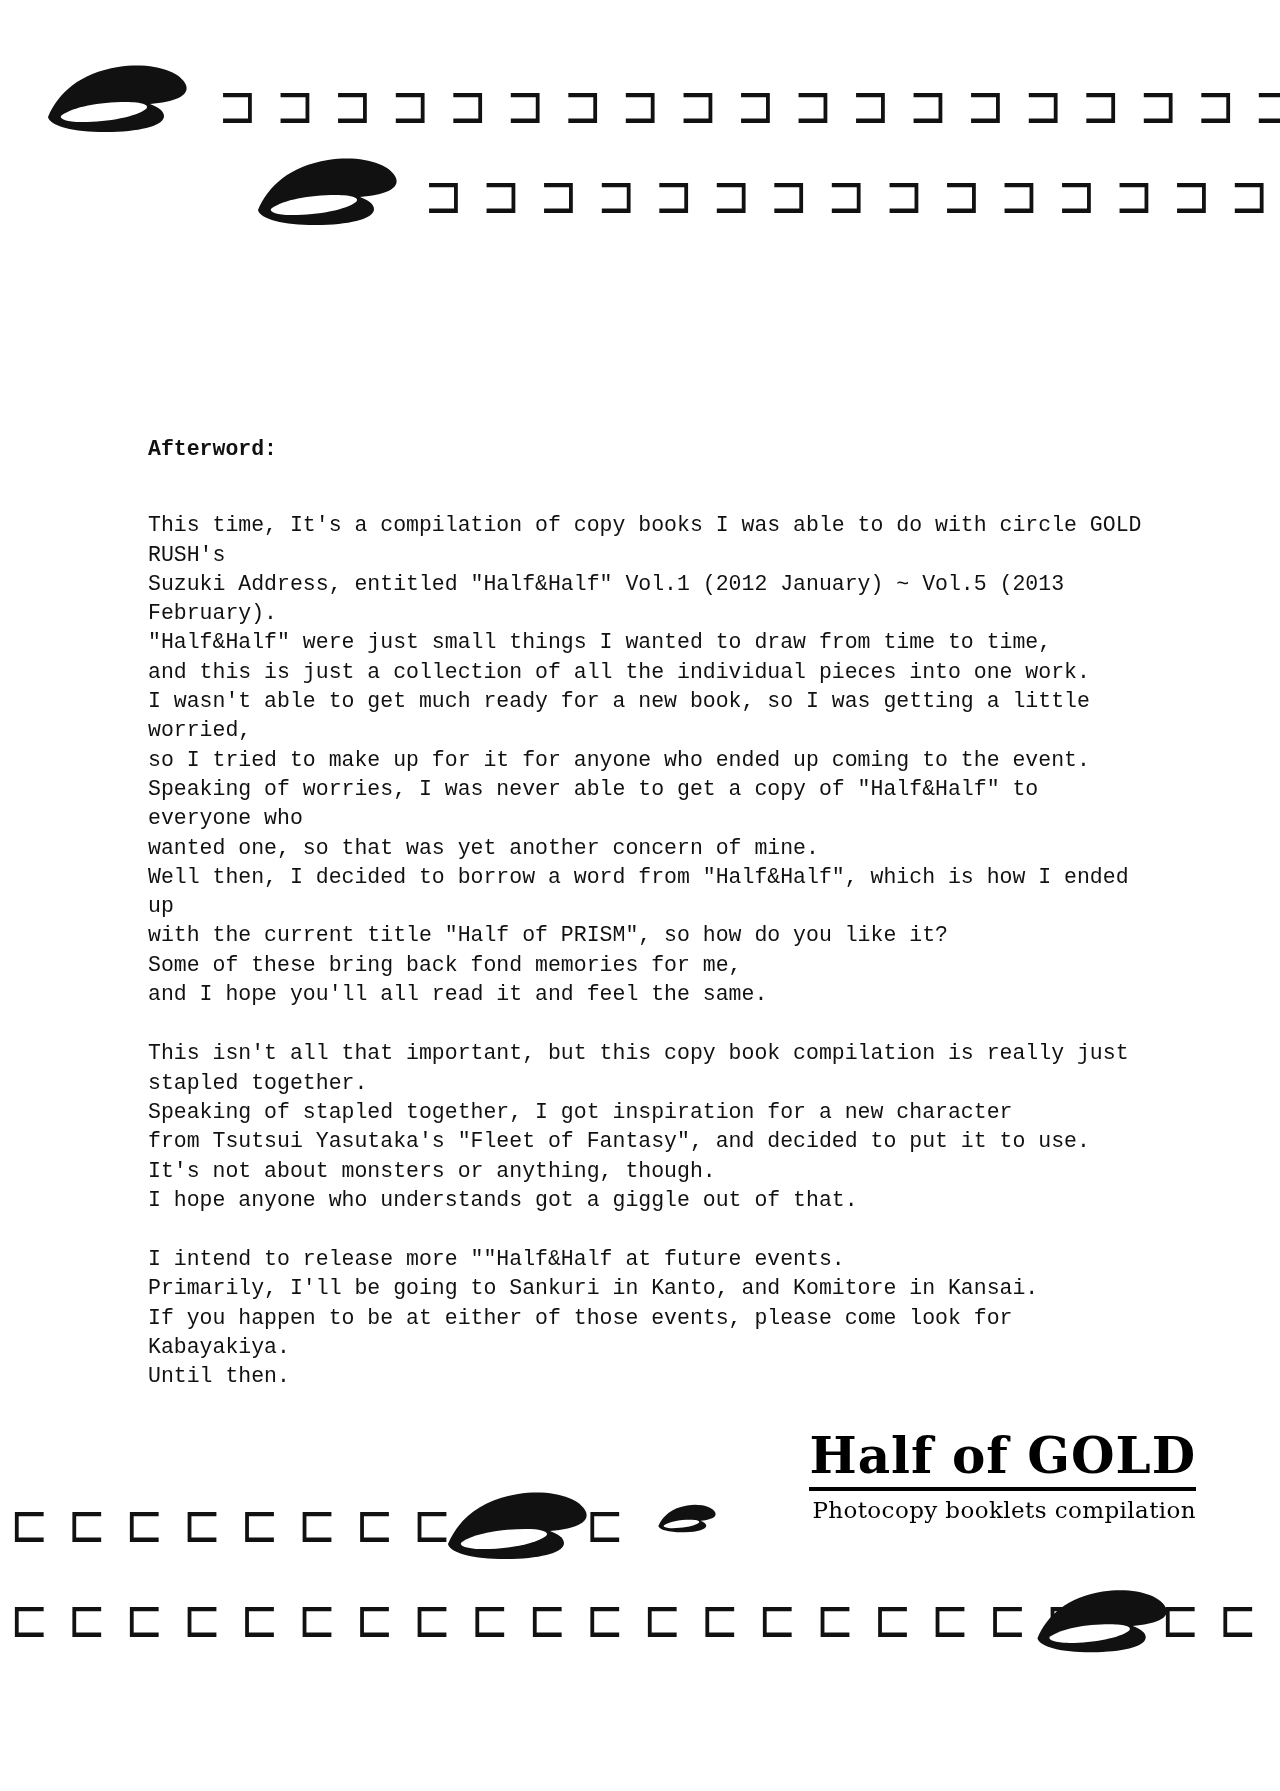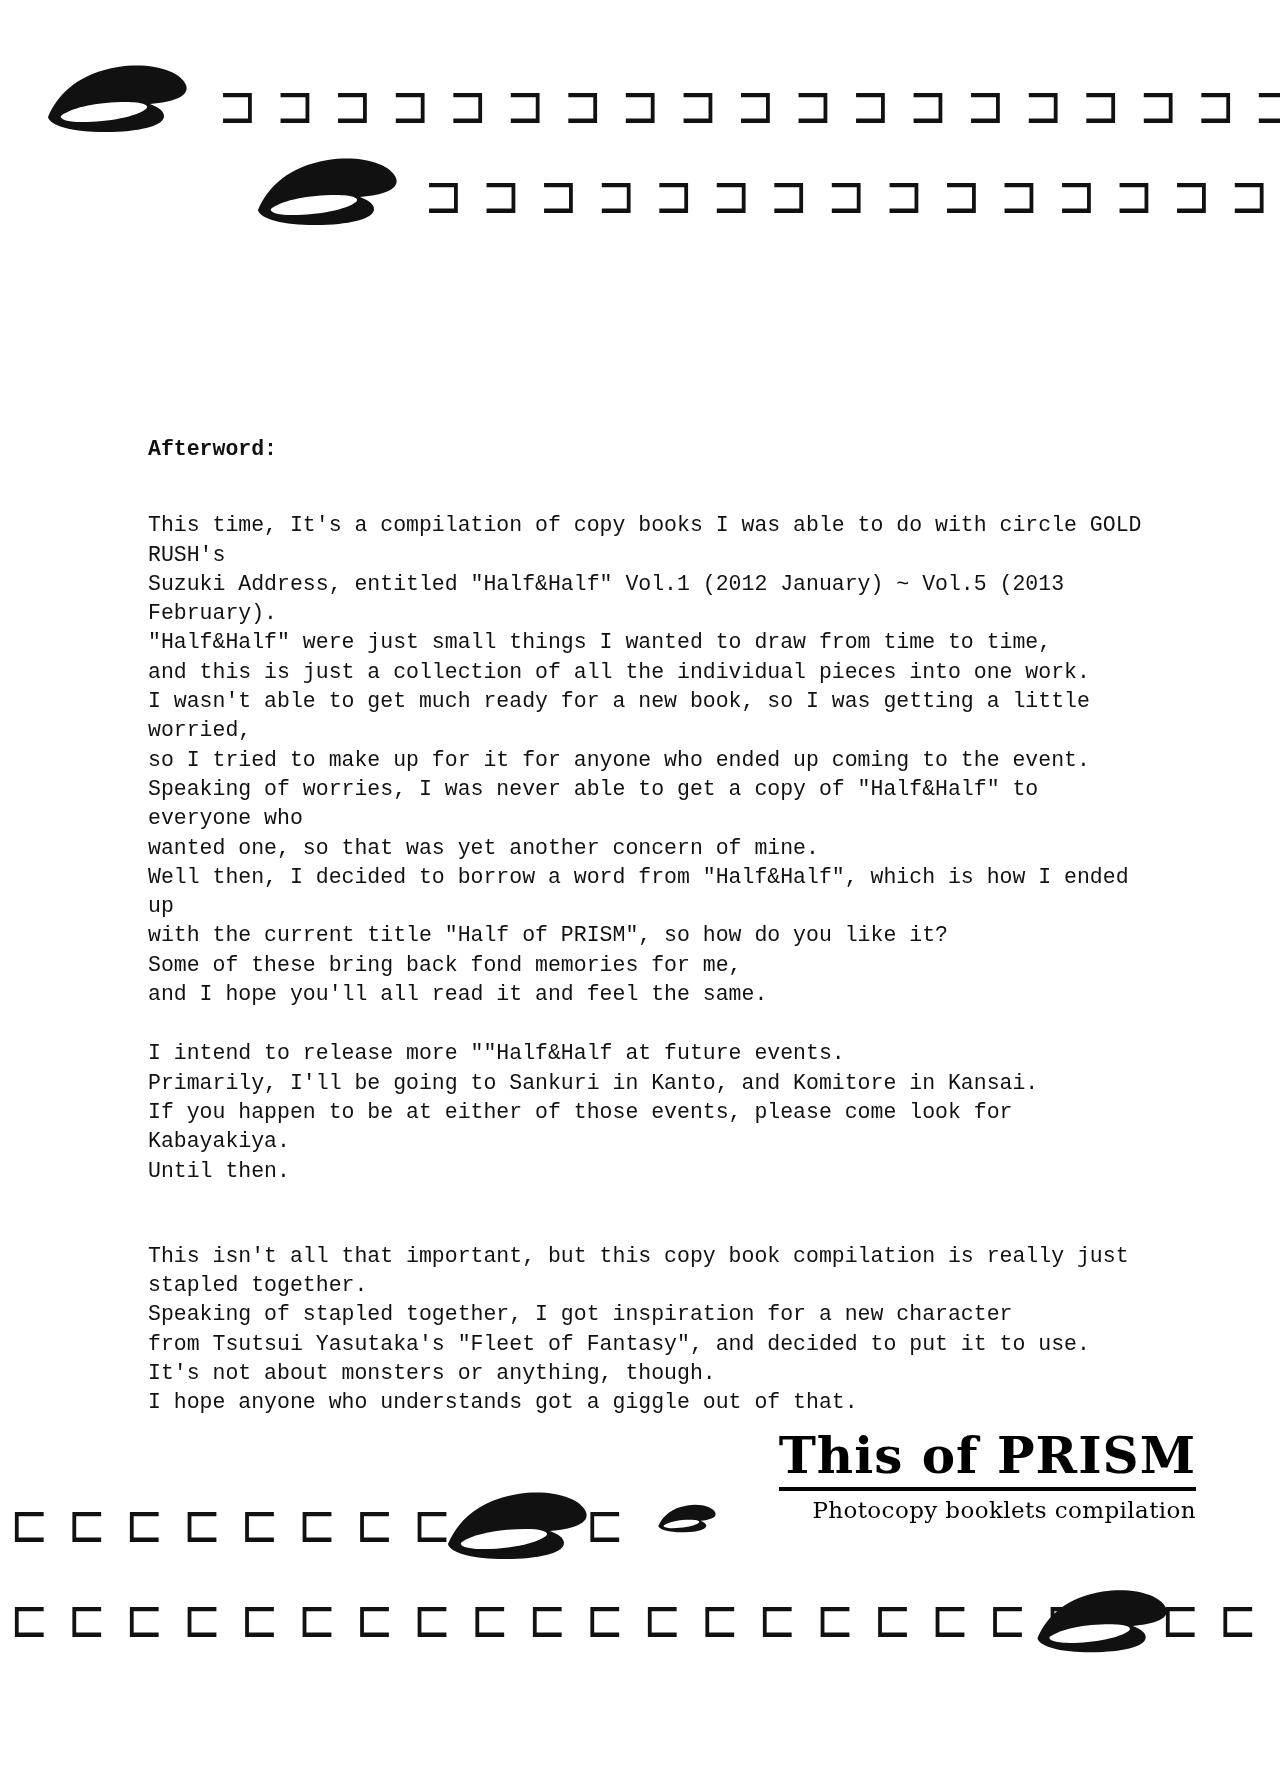--- a/index.html
+++ b/index.html
@@ -212,32 +212,32 @@
 "Half&amp;Half" were just small things I wanted to draw from time to time,
 and this is just a collection of all the individual pieces into one work.
 I wasn't able to get much ready for a new book, so I was getting a little worried,
 so I tried to make up for it for anyone who ended up coming to the event.
 Speaking of worries, I was never able to get a copy of "Half&amp;Half" to everyone who
 wanted one, so that was yet another concern of mine.
 Well then, I decided to borrow a word from "Half&amp;Half", which is how I ended up
 with the current title "Half of PRISM", so how do you like it?
 Some of these bring back fond memories for me,
 and I hope you'll all read it and feel the same.</p>
-  <p class="para gap-large">I intend to release more ""Half&amp;Half at future events.
-Primarily, I'll be going to Sankuri in Kanto, and Komitore in Kansai.
-If you happen to be at either of those events, please come look for Kabayakiya.
-Until then.</p>
   <p class="para">This isn't all that important, but this copy book compilation is really just stapled together.
 Speaking of stapled together, I got inspiration for a new character
 from Tsutsui Yasutaka's "Fleet of Fantasy", and decided to put it to use.
 It's not about monsters or anything, though.
 I hope anyone who understands got a giggle out of that.</p>
+  <p class="para gap-large">I intend to release more ""Half&amp;Half at future events.
+Primarily, I'll be going to Sankuri in Kanto, and Komitore in Kansai.
+If you happen to be at either of those events, please come look for Kabayakiya.
+Until then.</p>
 </div>
 
 <div id="logo-block">
-  <span id="logo-title">This of PRISM</span>
+  <span id="logo-title">Half of GOLD</span>
   <span id="logo-sub">Photocopy booklets compilation</span>
 </div>
 
 <svg class="stapler" id="stapler-logo-small" viewBox="0 0 150 85">
   <path d="M8 62 C18 38 40 18 78 12 C112 7 140 16 146 30 C150 41 134 47 110 49 C118 52 124 56 124 61 C124 70 104 76 72 77 C38 78 10 72 8 62 Z" fill="#111111"></path>
   <path d="M22 60 C34 52 58 47 86 47 C102 47 110 50 106 54 C96 62 64 68 36 67 C24 66 18 63 22 60 Z" fill="#ffffff"></path>
 </svg>
 
 </body></html>

